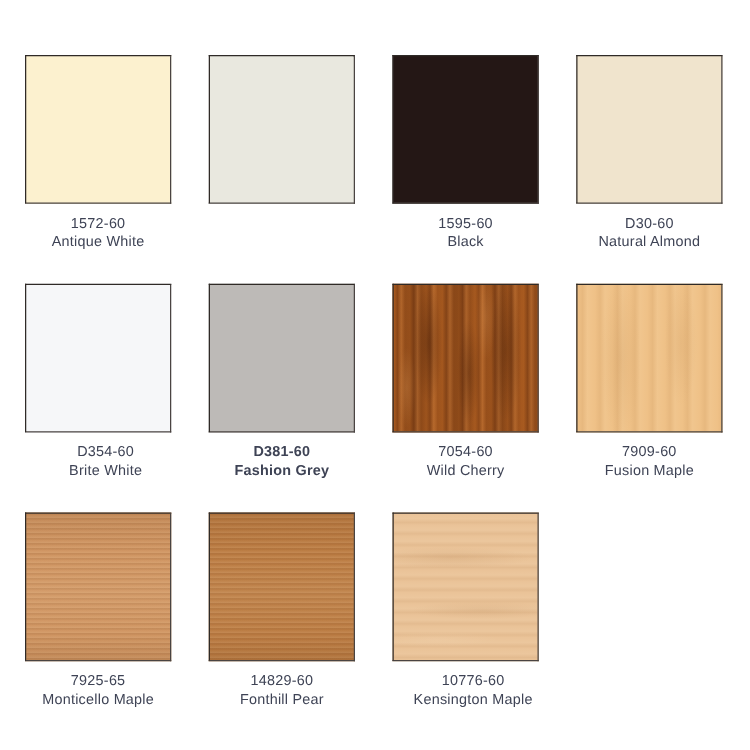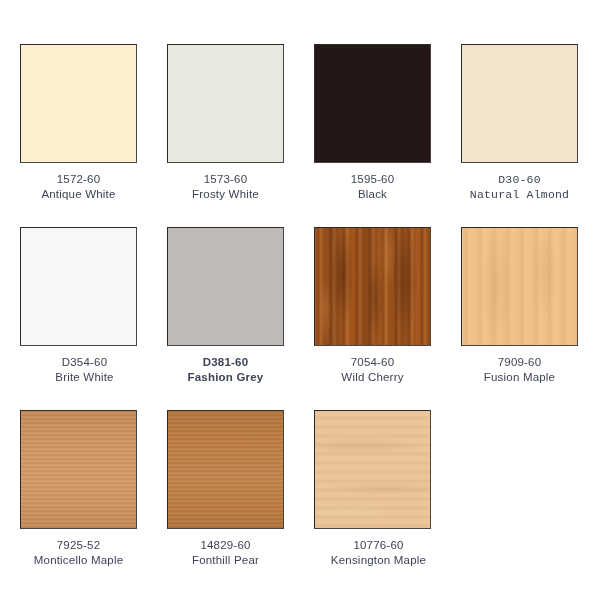--- a/index.html
+++ b/index.html
@@ -143,35 +143,31 @@
 <main id="swatch-grid">
     <div class="swatch-card">
       <div class="swatch-chip " style="background-color: rgb(252, 241, 207);"></div>
       <div class="swatch-label" style="color: rgb(62, 67, 85);">
         <span class="swatch-code">1572-60</span>
         <span class="swatch-name">Antique White</span>
       </div>
     </div>
     <div class="swatch-card">
       <div class="swatch-chip " style="background-color: rgb(233, 232, 223);"></div>
-      <div class="swatch-label" style="color: rgb(62, 67, 85);">
-        <span class="swatch-code">1573-60</span>
-        <span class="swatch-name">Frosty White</span>
-      </div>
     </div>
     <div class="swatch-card">
       <div class="swatch-chip " style="background-color: rgb(36, 23, 21);"></div>
       <div class="swatch-label" style="color: rgb(62, 67, 85);">
         <span class="swatch-code">1595-60</span>
         <span class="swatch-name">Black</span>
       </div>
     </div>
     <div class="swatch-card">
       <div class="swatch-chip " style="background-color: rgb(240, 228, 205);"></div>
-      <div class="swatch-label" style="color: rgb(62, 67, 85); font-family: Liberation Mono, monospace;">
+      <div class="swatch-label" style="color: rgb(62, 67, 85);">
         <span class="swatch-code">D30-60</span>
         <span class="swatch-name">Natural Almond</span>
       </div>
     </div>
     <div class="swatch-card">
       <div class="swatch-chip " style="background-color: rgb(246, 247, 249);"></div>
       <div class="swatch-label" style="color: rgb(62, 67, 85); margin-left: 12px;">
         <span class="swatch-code">D354-60</span>
         <span class="swatch-name">Brite White</span>
       </div>
@@ -202,21 +198,21 @@
         <span class="swatch-code">7909-60</span>
         <span class="swatch-name">Fusion Maple</span>
       </div>
     </div>
     <div class="swatch-card">
       <div class="swatch-chip tex-hgrain" style="background-color: rgb(207, 148, 97);">
         <span class="grain"></span>
         <span class="grain2"></span>
       </div>
       <div class="swatch-label" style="color: rgb(62, 67, 85);">
-        <span class="swatch-code">7925-52</span>
+        <span class="swatch-code">7925-65</span>
         <span class="swatch-name">Monticello Maple</span>
       </div>
     </div>
     <div class="swatch-card">
       <div class="swatch-chip tex-hgrain" style="background-color: rgb(187, 123, 66);">
         <span class="grain"></span>
         <span class="grain2"></span>
       </div>
       <div class="swatch-label" style="color: rgb(62, 67, 85);">
         <span class="swatch-code">14829-60</span>

